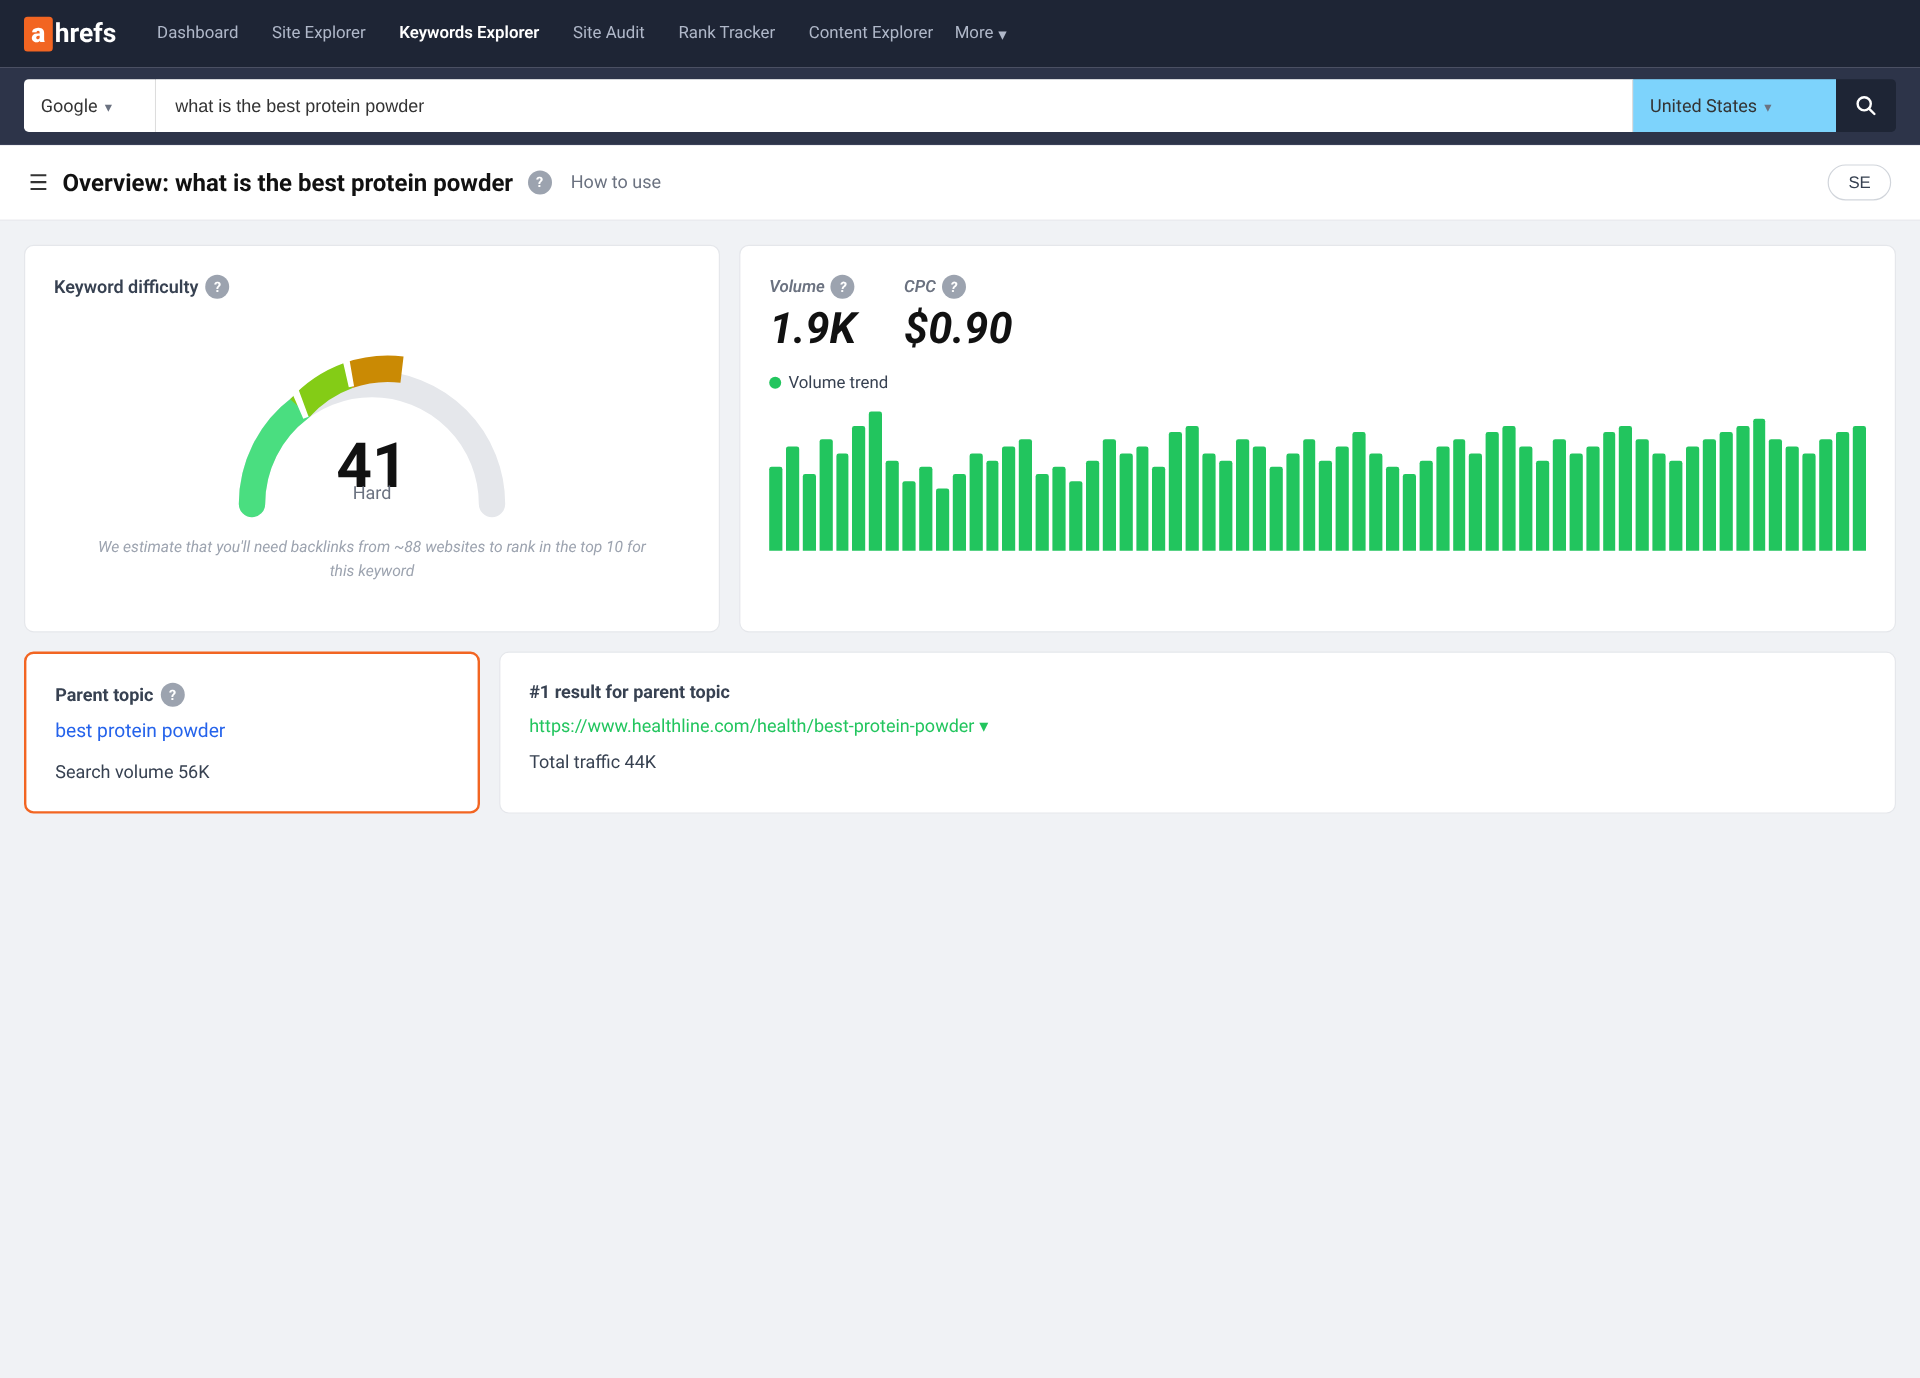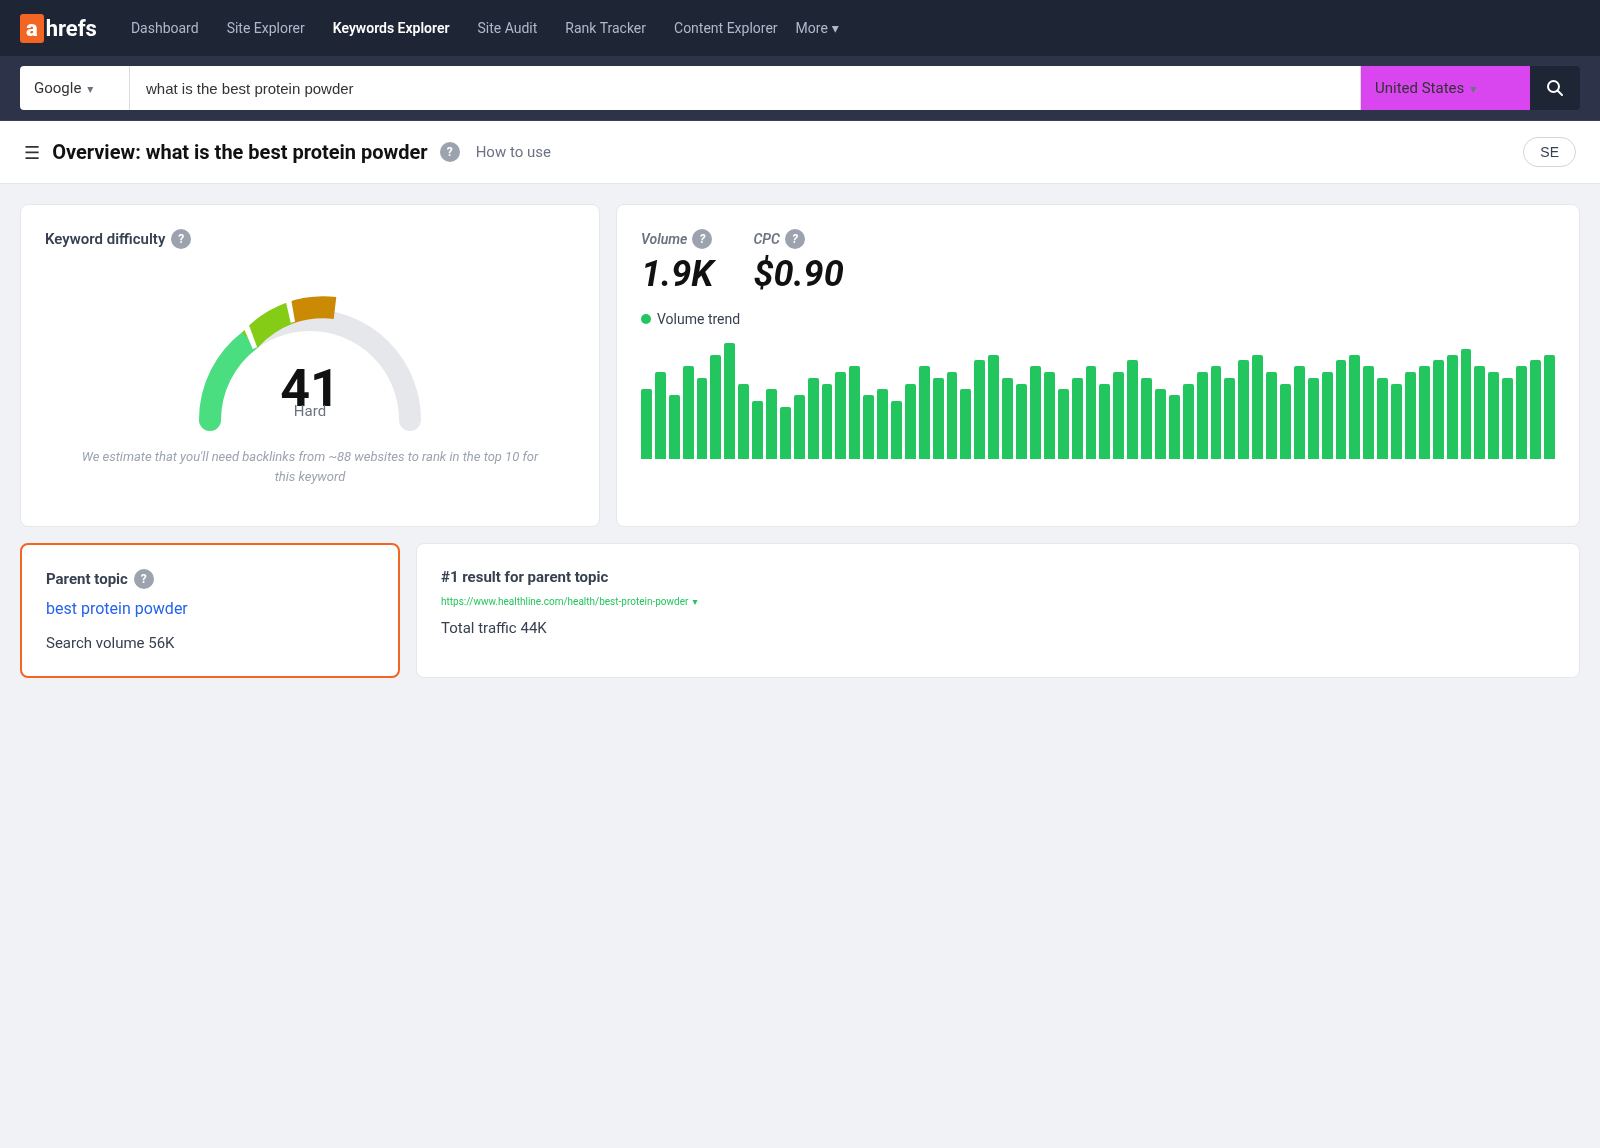--- a/index.html
+++ b/index.html
@@ -87,21 +87,21 @@
     .search-input {
       border: none;
       outline: none;
       width: 100%;
       font-size: 15px;
       padding: 0 16px;
       height: 44px;
       color: #333;
     }
     .country-select {
-      background: #d946ef;
+      background: #7dd3fc;
       border: none;
       border-radius: 0;
       padding: 10px 14px;
       font-size: 15px;
       cursor: pointer;
       display: flex;
       align-items: center;
       gap: 6px;
       height: 44px;
       border-left: 1px solid #ddd;
@@ -352,21 +352,21 @@
     .result-title-link {
       color: #2563eb;
       font-size: 16px;
       text-decoration: none;
       display: block;
       margin-bottom: 4px;
       cursor: pointer;
     }
     .result-url {
       color: #22c55e;
-      font-size: 10px;
+      font-size: 15px;
       display: flex;
       align-items: center;
       gap: 4px;
       margin-bottom: 12px;
       cursor: pointer;
     }
     .result-traffic {
       font-size: 15px;
       color: #374151;
     }

